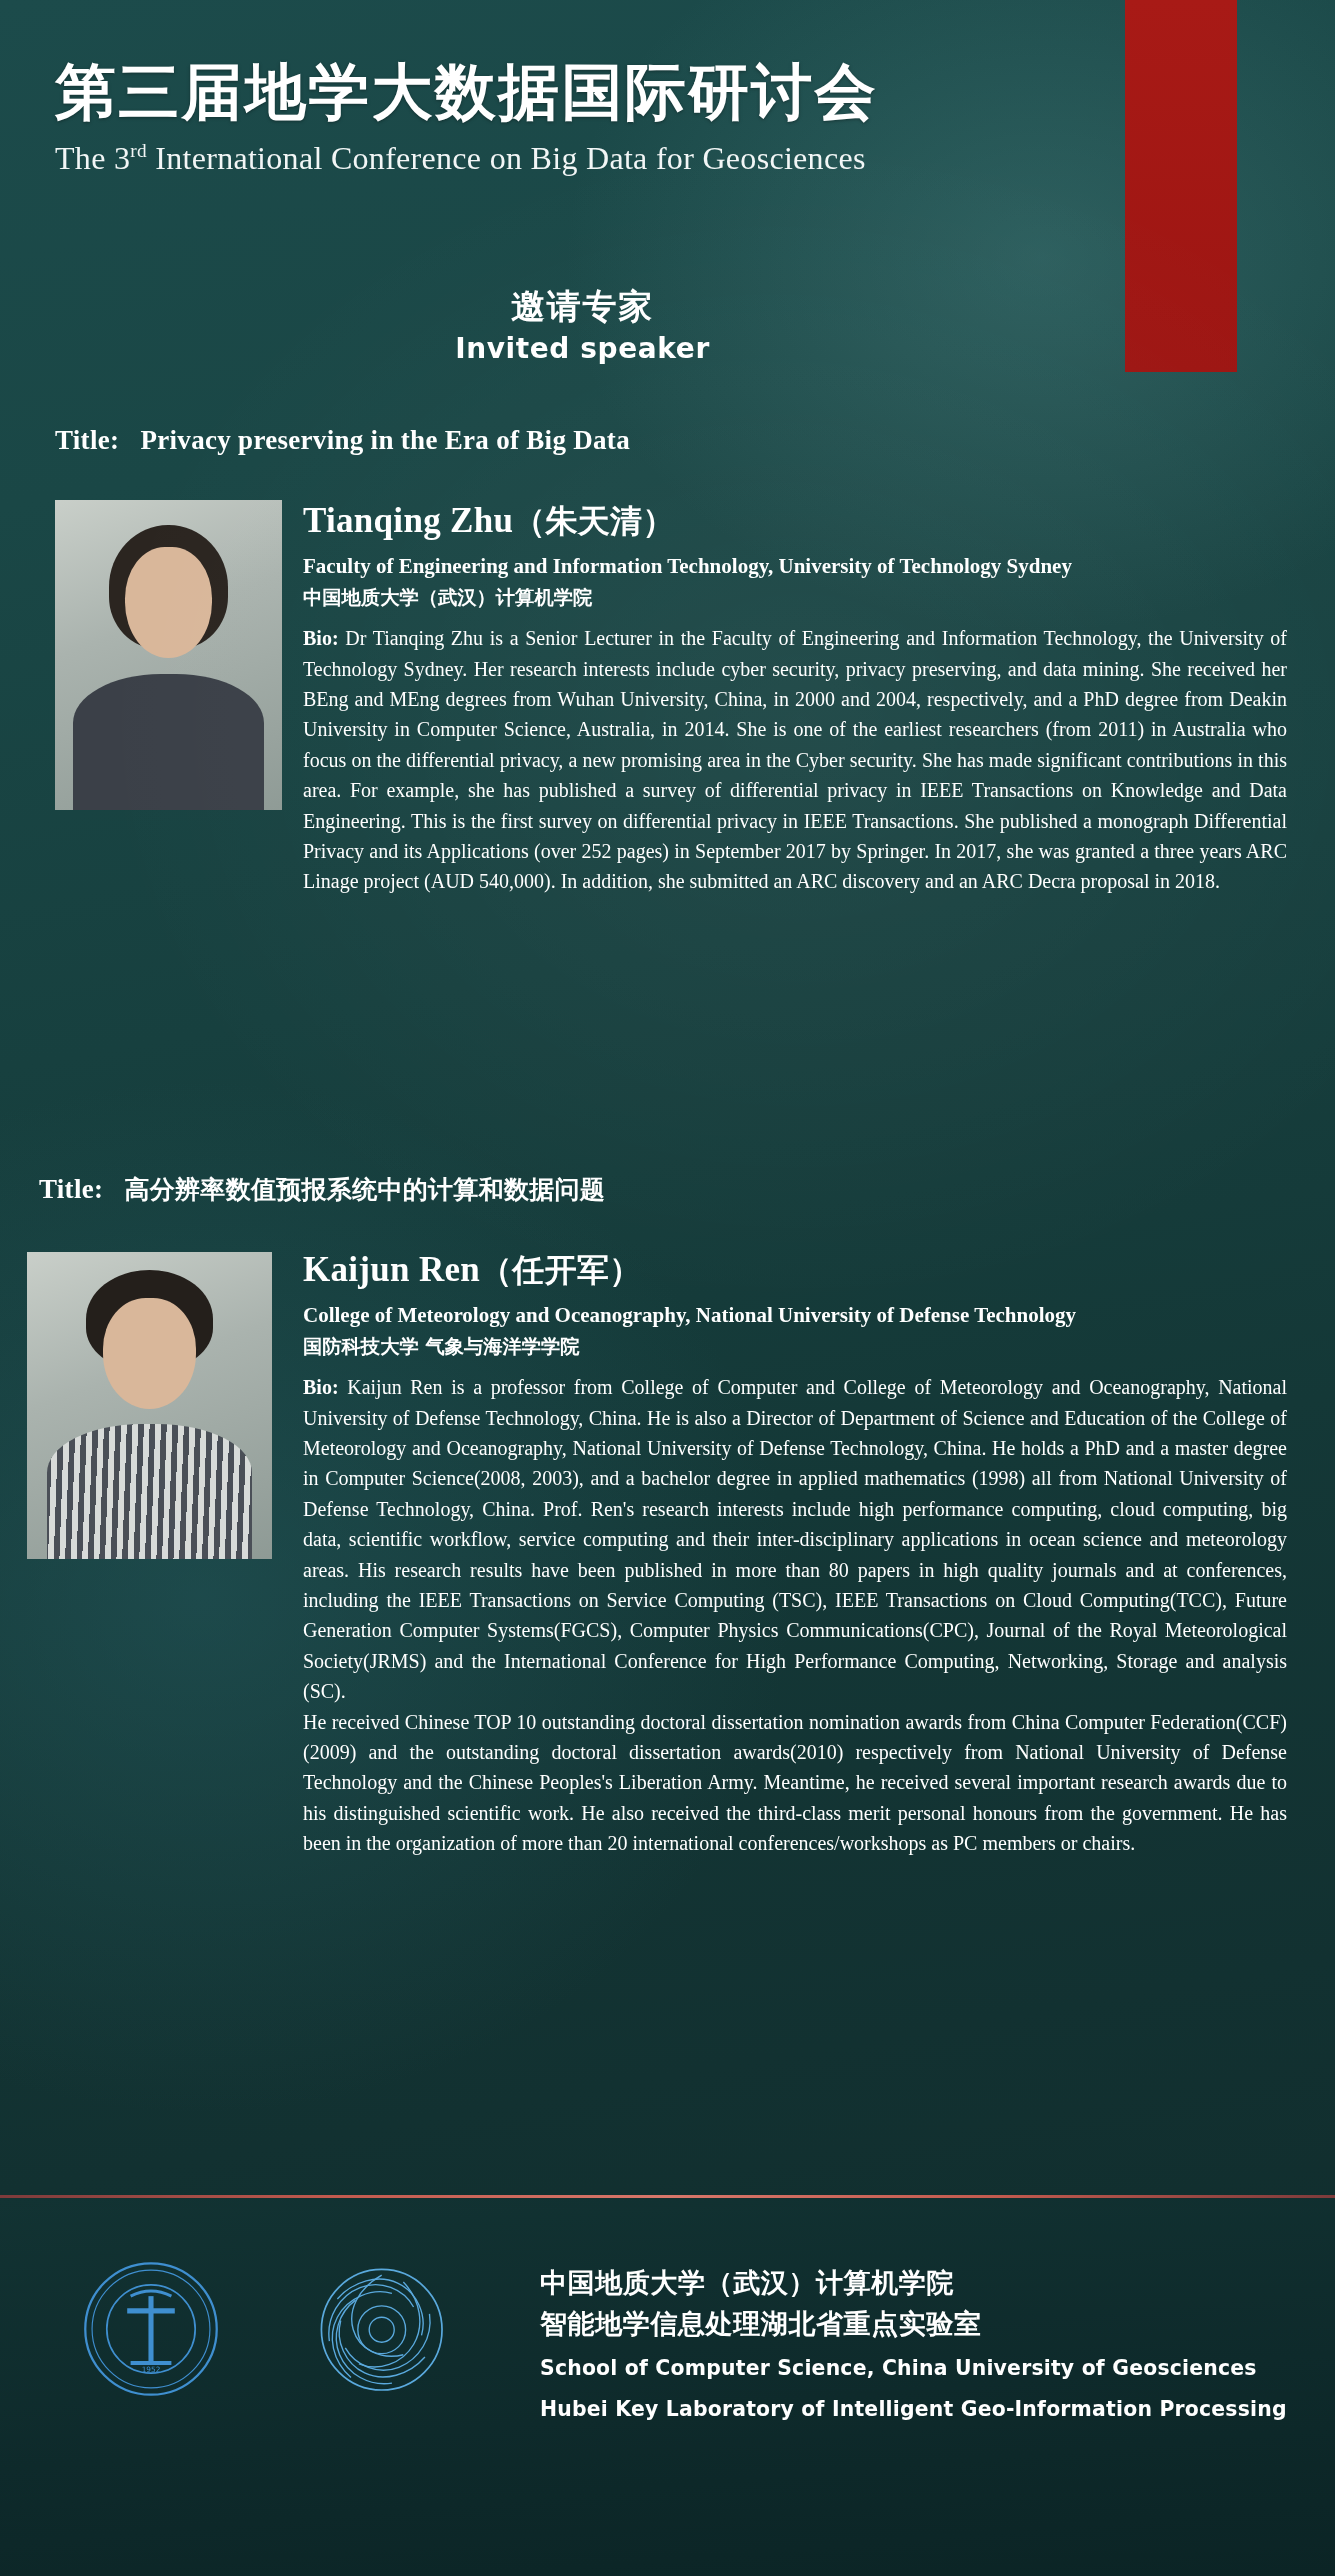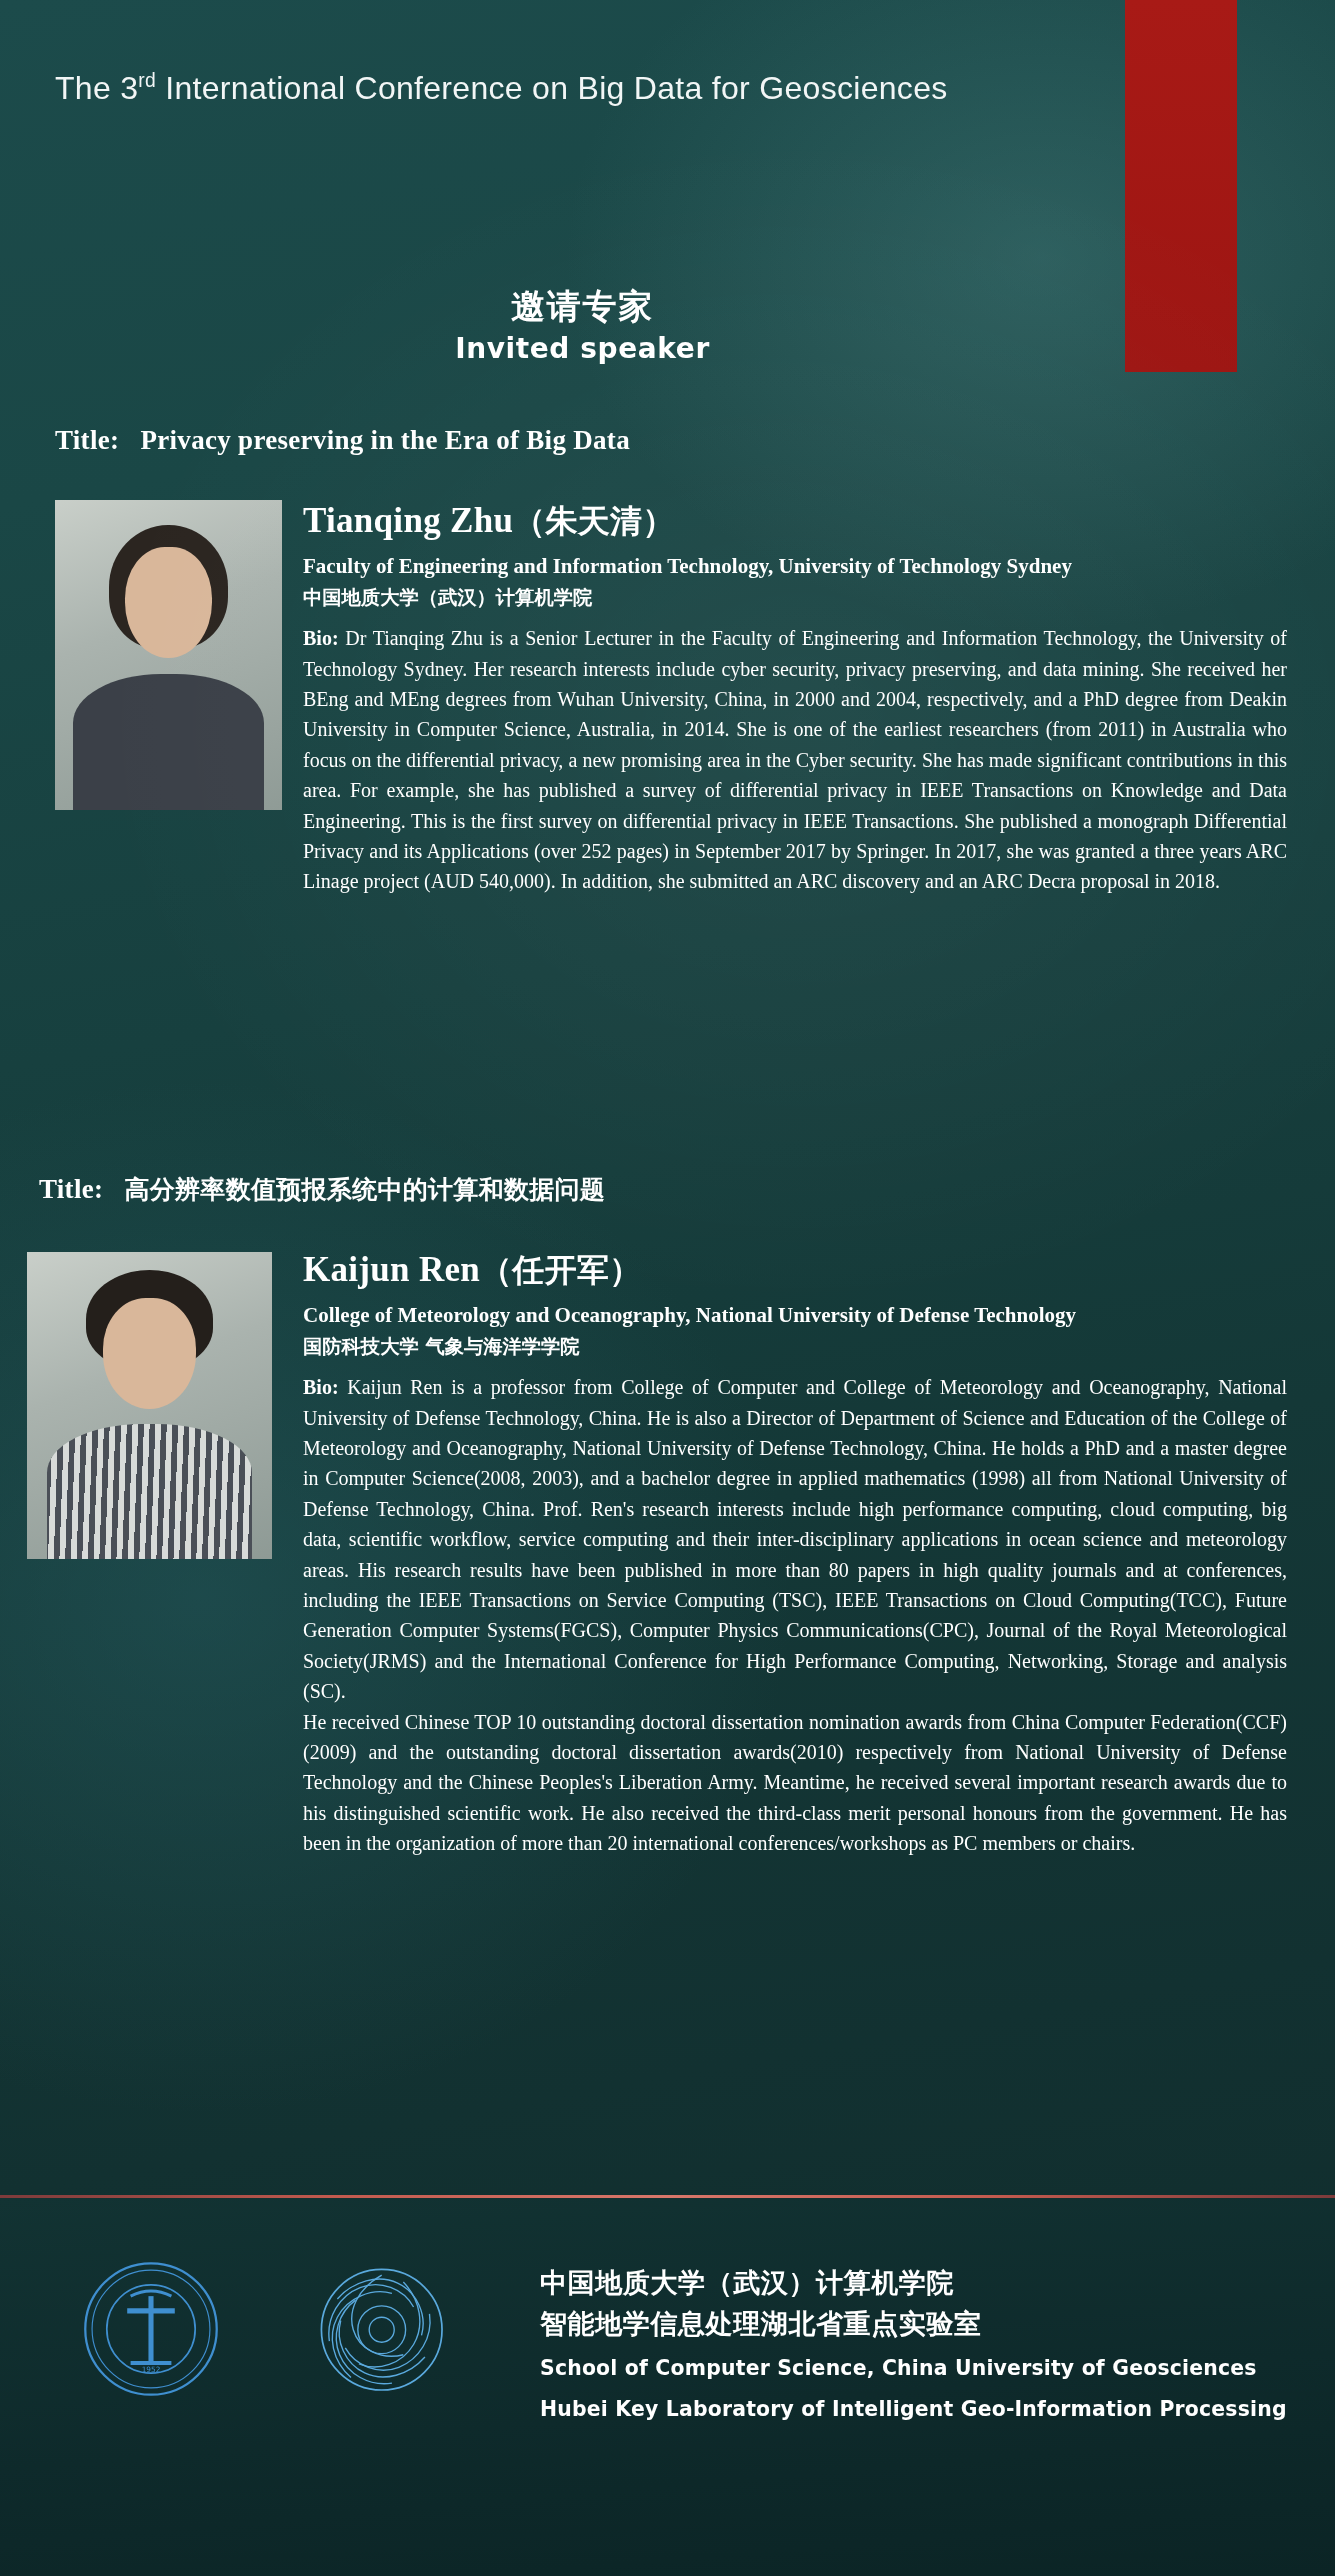--- a/index.html
+++ b/index.html
@@ -50,21 +50,21 @@
     font-family: "DejaVu Sans", sans-serif;
     font-weight: bold;
     font-size: 61px;
     letter-spacing: 2.3px;
     color: #ffffff;
     line-height: 1.15;
     text-shadow: 0 1.1px 3.4px rgba(0,0,0,0.35);
   }
   .title-en {
     margin-top: 12.5px;
-    font-family: Liberation Sans, sans-serif;
+    font-family: Liberation Serif, serif;
     font-size: 32px;
     color: #f2f6f6;
     letter-spacing: 0.3px;
   }
   .title-en sup {
     font-size: 19.3px;
     vertical-align: super;
   }
 
   
@@ -275,20 +275,21 @@
   }
 </style>
 </head>
 <body>
 
 <div class="poster">
 
   <div class="red-bar"></div>
 
   <div class="header">
+    <div class="title-cn">第三届地学大数据国际研讨会</div>
     <div class="title-en"><span>The 3</span><sup>rd</sup><span> International Conference on Big Data for Geosciences</span></div>
   </div>
 
   <div class="invited">
     <div class="invited-cn">邀请专家</div>
     <div class="invited-en">Invited speaker</div>
   </div>
 
   <div class="section-title" id="title-1">
     <span class="label">Title:</span>

